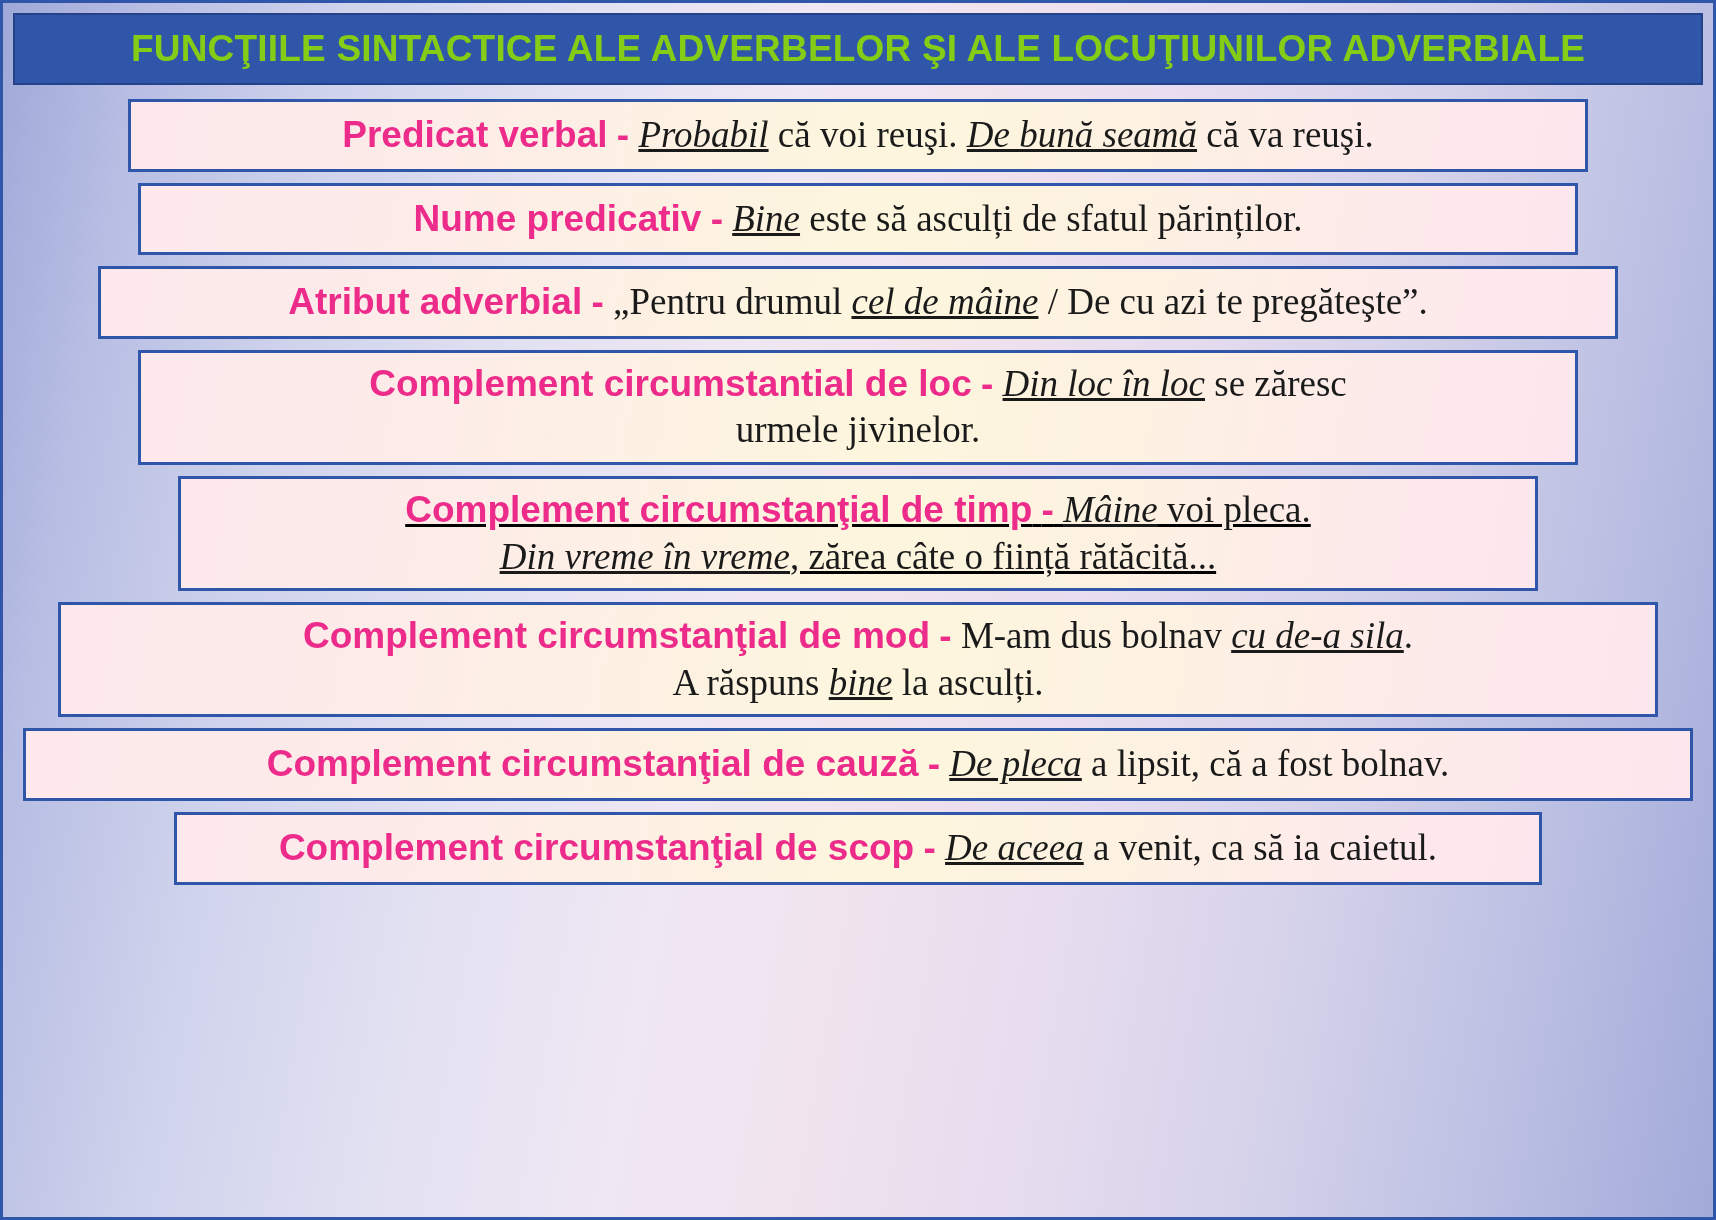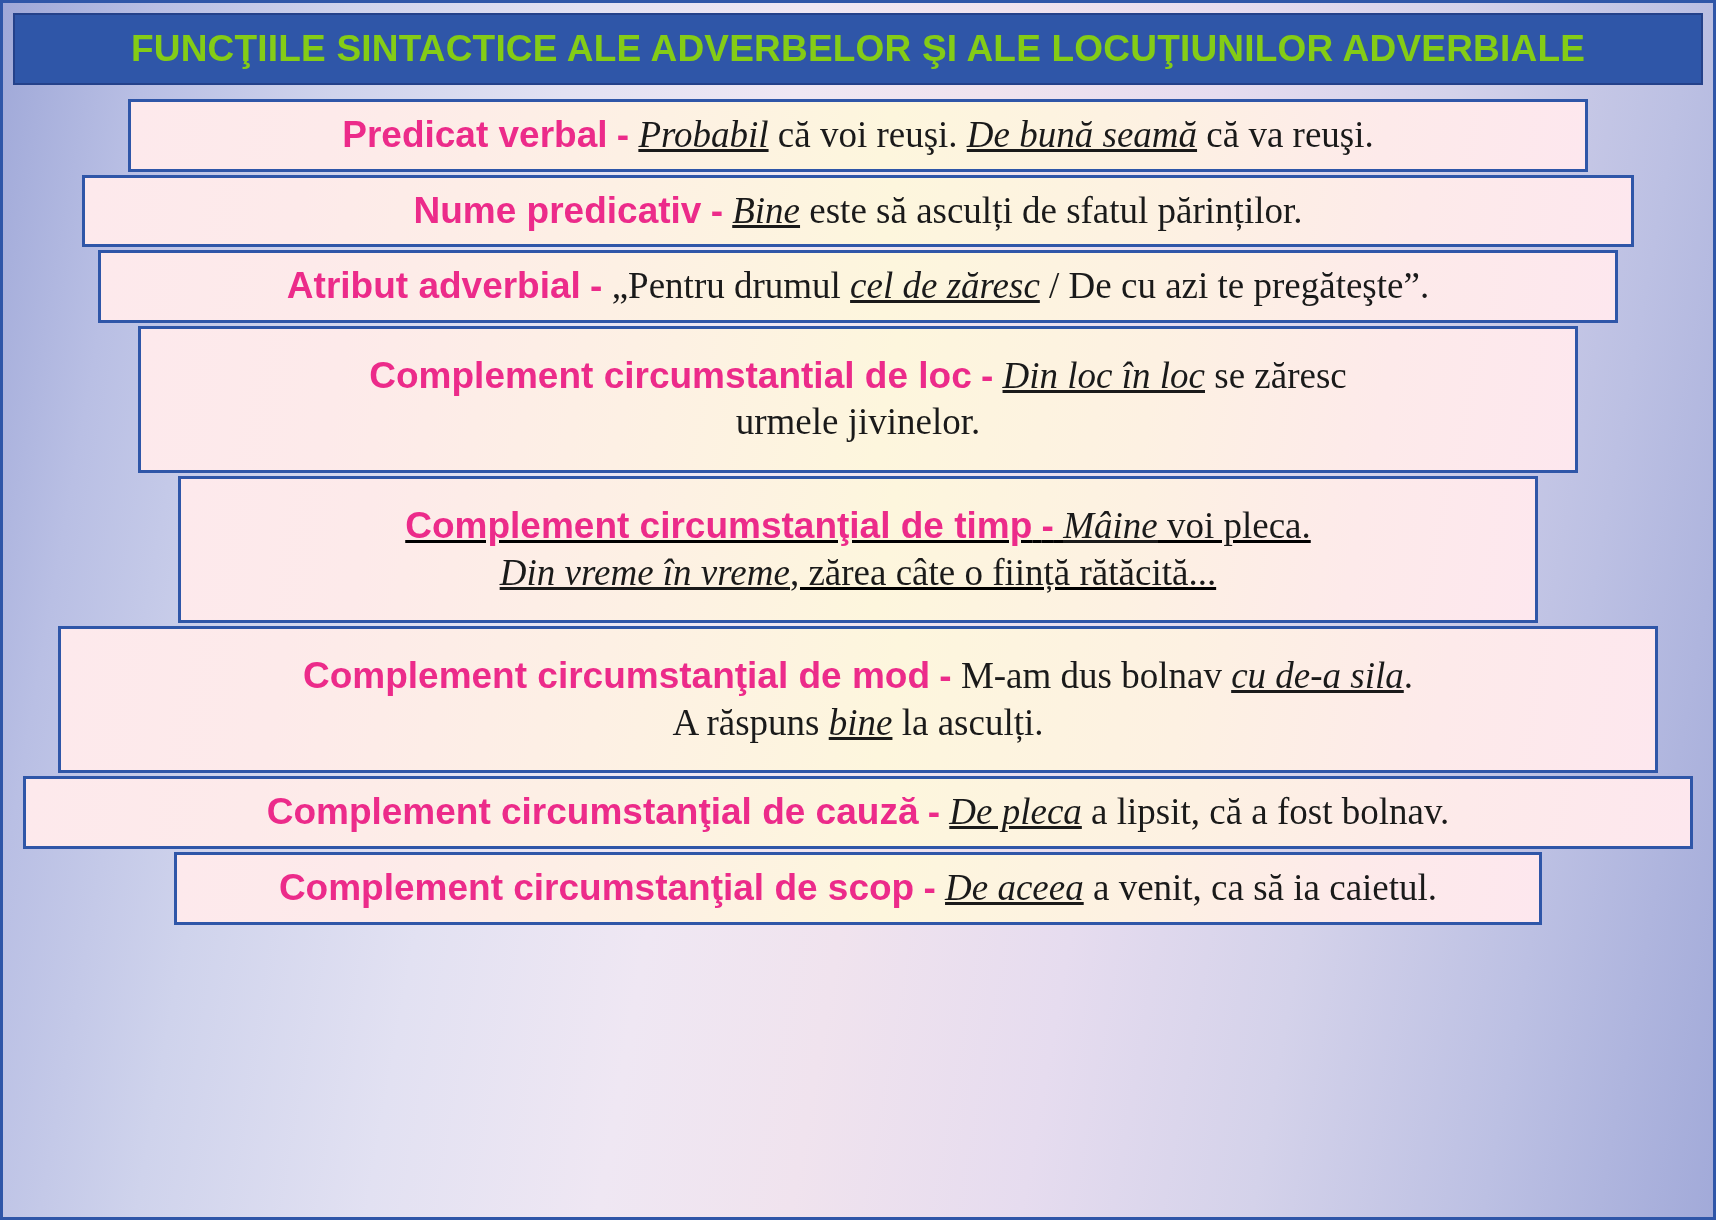--- a/index.html
+++ b/index.html
@@ -50,21 +50,21 @@
     font-size: 37px;
     letter-spacing: 0.2px;
     white-space: nowrap;
     text-align: center;
   }
 
   .rows {
     display: flex;
     flex-direction: column;
     align-items: center;
-    gap: 3px;
+    gap: 11px;
   }
 
   .row {
     box-sizing: border-box;
     border: 3px solid #2f56a8;
     background: linear-gradient(100deg,
         #fde9ec 0%,
         #fdeaea 14%,
         #fdf0e4 34%,
         #fdf6dd 52%,
@@ -98,29 +98,29 @@
   }
 
   .ex {
     font-family: "Liberation Serif", serif;
     font-style: italic;
     text-decoration: underline;
   }
 
   
   .w1 { width: 1460px; }
-  .w2 { width: 1552px; }
+  .w2 { width: 1440px; }
   .w3 { width: 1520px; }
   .w4 { width: 1440px; }
   .w5 { width: 1360px; text-decoration: underline; }
   .w6 { width: 1600px; }
   .w7 { width: 1670px; }
   .w8 { width: 1368px; }
 
-  .row-tall { padding: 24px 20px; }
+  .row-tall { padding: 8px 20px; }
 </style>
 </head>
 <body>
 
 <div class="poster">
 
   <div class="title-bar">
     <div class="title-text">FUNCŢIILE SINTACTICE ALE ADVERBELOR ŞI ALE LOCUŢIUNILOR ADVERBIALE</div>
   </div>
 
@@ -138,21 +138,21 @@
         <span class="label">Nume predicativ</span>
         <span class="dash">-</span>
         <span class="ex">Bine</span><span> este să asculți de sfatul părinților.</span>
       </div>
     </div>
 
     <div class="row w3">
       <div class="line">
         <span class="label">Atribut adverbial</span>
         <span class="dash">-</span>
-        <span> „Pentru drumul </span><span class="ex">cel de zăresc</span><span> / De cu azi te pregăteşte”.</span>
+        <span> „Pentru drumul </span><span class="ex">cel de mâine</span><span> / De cu azi te pregăteşte”.</span>
       </div>
     </div>
 
     <div class="row w4 row-tall">
       <div class="line">
         <span class="label">Complement circumstantial de loc</span>
         <span class="dash">-</span>
         <span class="ex">Din loc în loc</span><span> se zăresc</span>
         <br>
         <span>urmele jivinelor.</span>

